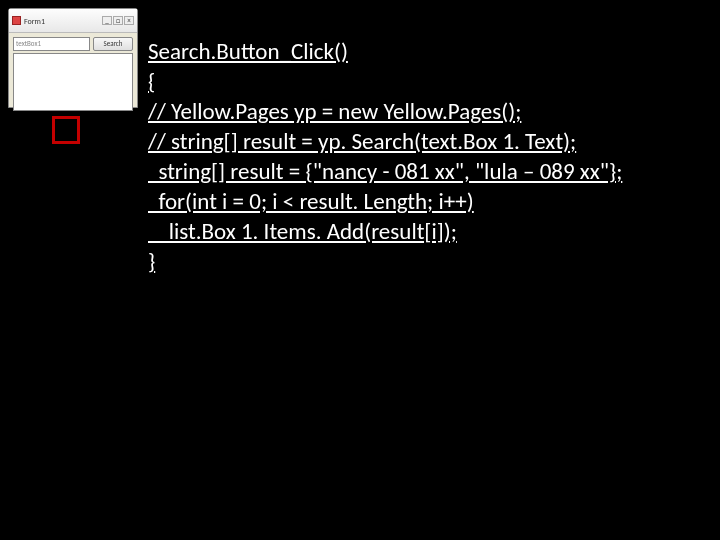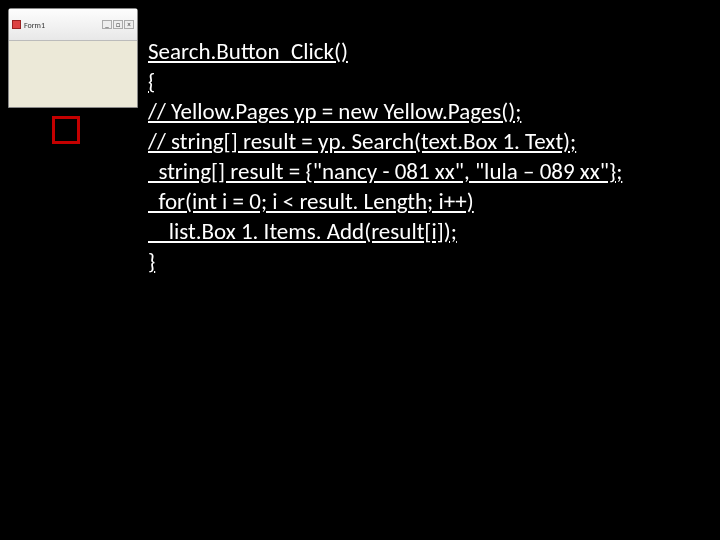--- a/index.html
+++ b/index.html
@@ -16,21 +16,21 @@
     top: 8px;
     left: 8px;
     width: 130px;
     height: 100px;
     background: #ece9d8;
     border: 1px solid #888;
     border-radius: 3px 3px 0 0;
     box-shadow: 1px 1px 3px rgba(0,0,0,0.3);
   }
   .titlebar {
-    height: 32px;
+    height: 24px;
     background: linear-gradient(#fdfdfd, #e8e8e8);
     border-bottom: 1px solid #bbb;
     display: flex;
     align-items: center;
     padding: 0 3px;
     font-size: 8px;
     color: #333;
   }
   .titlebar .icon {
     width: 9px; height: 9px;
@@ -108,20 +108,27 @@
 <div class="window-mock">
   <div class="titlebar">
     <div class="icon"></div>
     <div class="title">Form1</div>
     <div class="ctrls">
       <div>_</div>
       <div>□</div>
       <div>×</div>
     </div>
   </div>
+  <div class="client">
+    <div class="row1">
+      <div class="textbox">textBox1</div>
+      <div class="btn">Search</div>
+    </div>
+    <div class="listbox"></div>
+  </div>
 </div>
 
 <div class="red-square"></div>
 
 <div class="code">
 <span>Search.Button_Click()</span>
 <span>{</span>
 <span>// Yellow.Pages yp = new Yellow.Pages();</span>
 <span>// string[] result = yp. Search(text.Box 1. Text);</span>
 <span>  string[] result = {"nancy - 081 xx", "lula – 089 xx"};</span>

